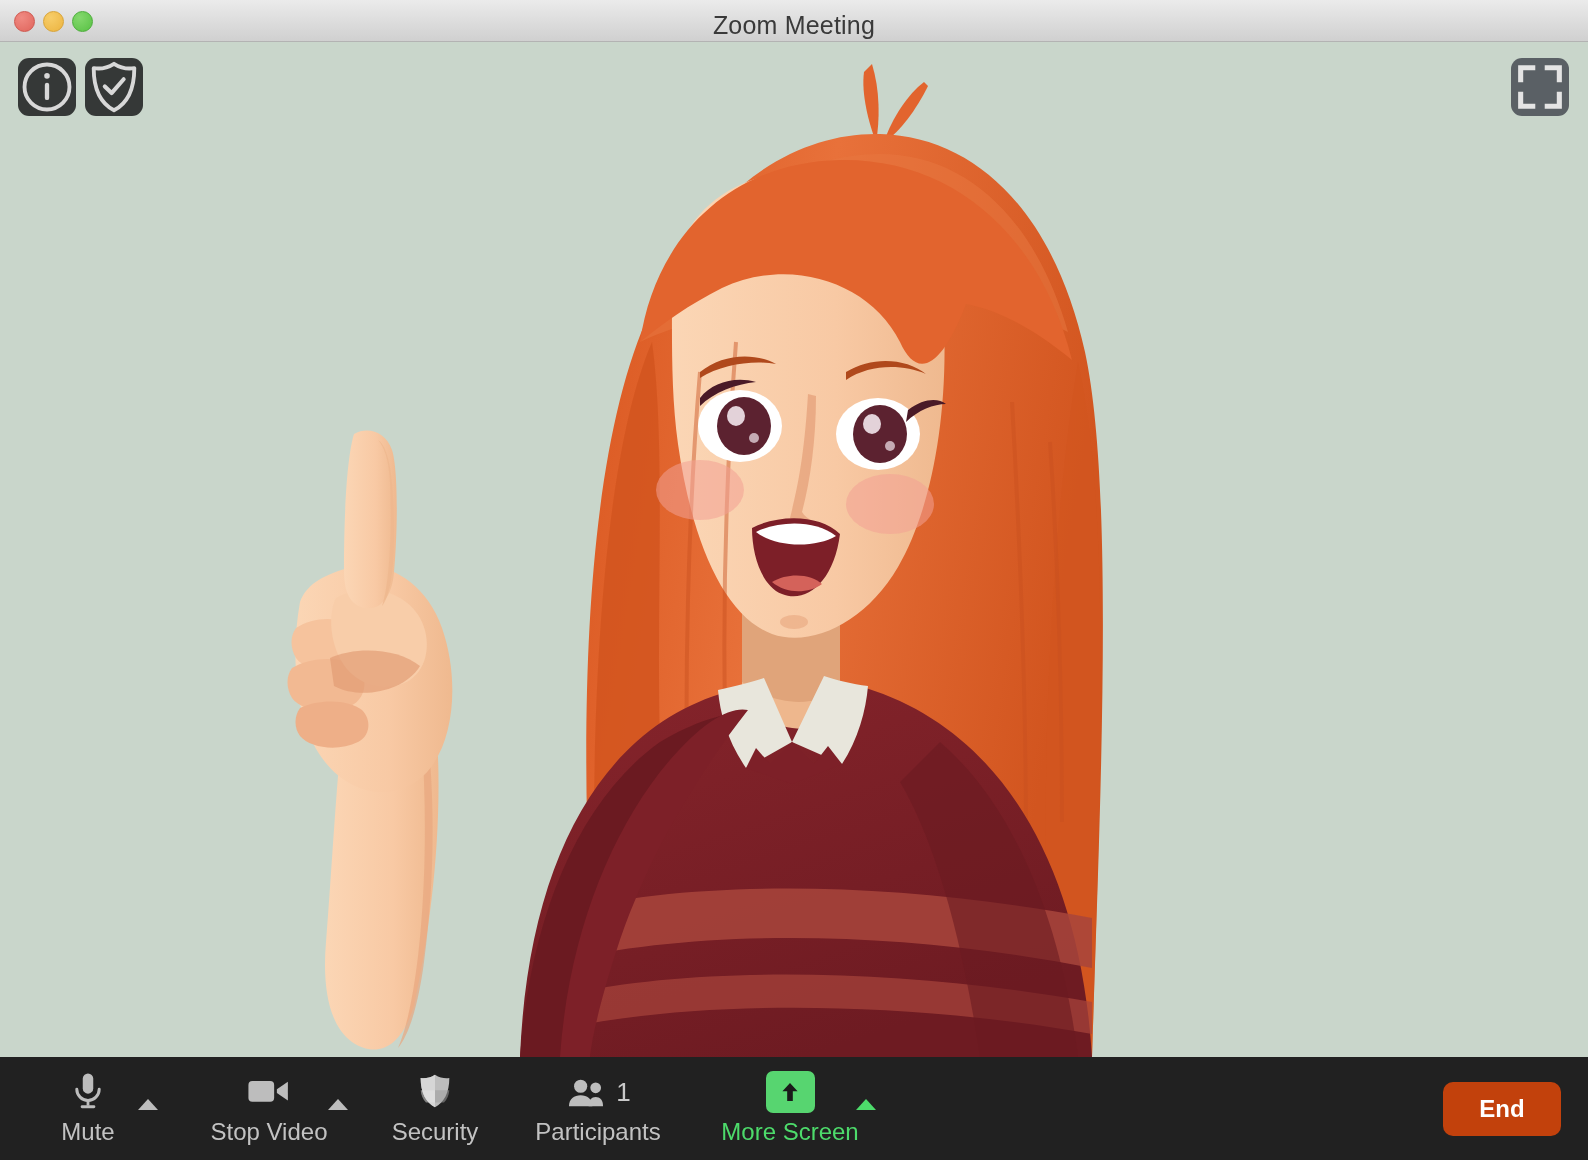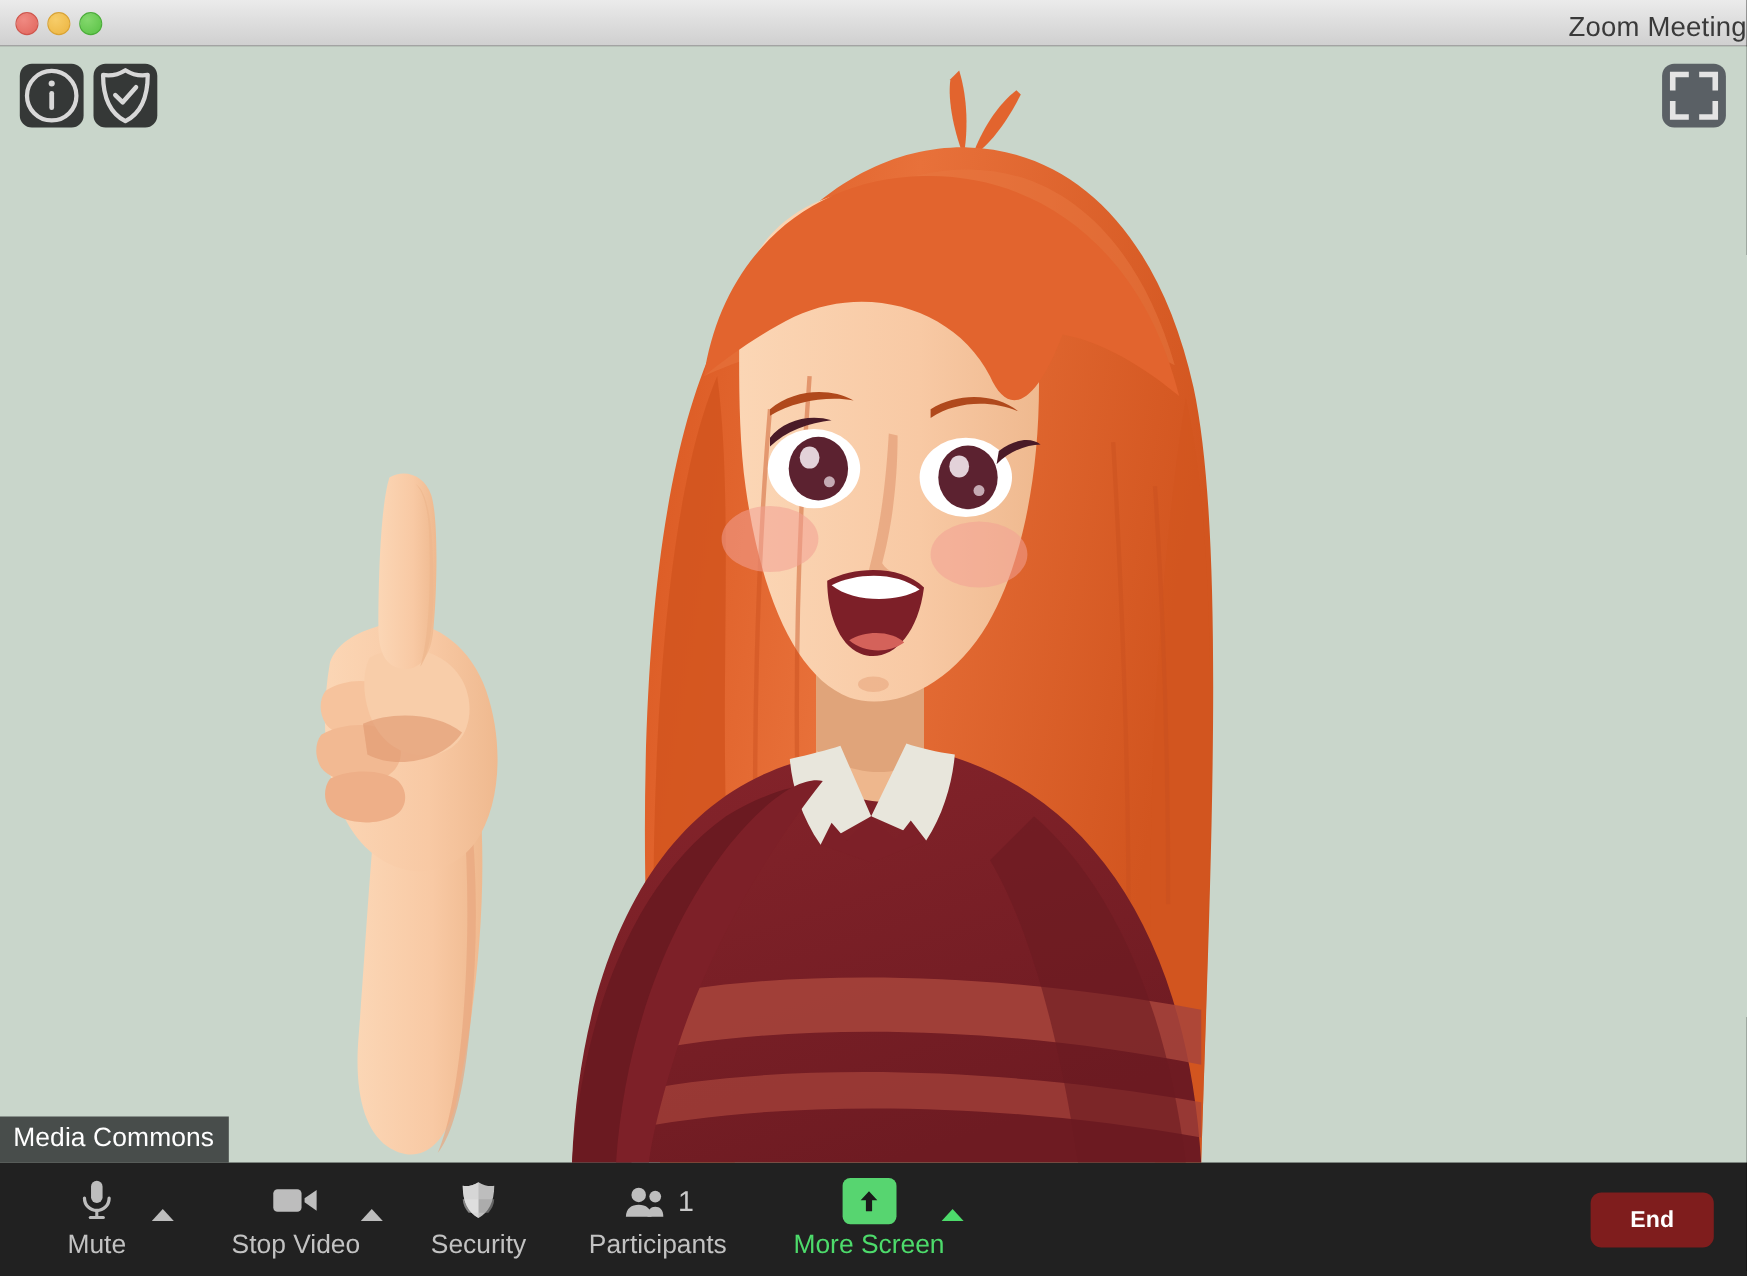--- a/index.html
+++ b/index.html
@@ -25,21 +25,21 @@
   }
   .traffic {
     position: absolute; left: 14px; top: 0; height: 42px;
     display: flex; align-items: center; gap: 8px;
   }
   .light { width: 21px; height: 21px; border-radius: 50%; }
   .light.red    { background: radial-gradient(circle at 35% 30%, #f08a82, #e0655c); border: 1px solid #cf564d; }
   .light.yellow { background: radial-gradient(circle at 35% 30%, #f7cd69, #ecb440); border: 1px solid #d9a334; }
   .light.green  { background: radial-gradient(circle at 35% 30%, #84d86d, #58c144); border: 1px solid #4bad39; }
   .title-text {
-    width: 100%; text-align: right;
+    width: 100%; text-align: center;
     font-size: 25px; color: #3a3a3a; letter-spacing: .2px; margin-top: 10px;
   }
 
   
   .stage {
     position: absolute; top: 42px; left: 0;
     width: 1588px; height: 1015px;
     background: #c9d6cb;
     overflow: hidden;
   }
@@ -108,23 +108,23 @@
   }
   .share-box {
     width: 49px; height: 42px; border-radius: 7px;
     background: #57d570;
     display: flex; align-items: center; justify-content: center;
   }
   .dots { display: flex; gap: 9px; align-items: center; }
   .dot { width: 10px; height: 10px; border-radius: 50%; background: #bdbdbd; }
 
   .end-btn {
-    background: #7f1d1d;
+    background: #c2410c;
     color: #fff;
-    font-size: 21px; font-weight: bold;
+    font-size: 24px; font-weight: bold;
     border: none; border-radius: 10px;
     padding: 13px 36px;
     cursor: pointer;
     align-self: center;
   }
   .spacer { flex: 1 1 auto; }
 </style>
 </head>
 <body>
 
@@ -287,21 +287,20 @@
       <svg width="30" height="30" viewBox="0 0 24 24">
         <g fill="none" stroke="#e4e4e4" stroke-width="2.1" stroke-linecap="square">
           <path d="M4 9 V4 H9"></path>
             <path d="M15 4 H20 V9"></path>
           <path d="M20 15 V20 H15"></path>
             <path d="M9 20 H4 V15"></path>
         </g>
       </svg>
     </div>
 
-    <div class="name-badge">Media Commons</div>
   </div>
 
   <div class="toolbar">
 
     <div class="tb-item" style="width:176px">
       <div class="tb-icon">
         <svg width="42" height="44" viewBox="0 0 24 24">
           <rect x="9" y="2" width="6" height="11.5" rx="3" fill="#bdbdbd"></rect>
           <path d="M5.6 11 a6.4 6.4 0 0 0 12.8 0" fill="none" stroke="#bdbdbd" stroke-width="1.7" stroke-linecap="round"></path>
           <rect x="11.2" y="17" width="1.6" height="3.4" fill="#bdbdbd"></rect>

